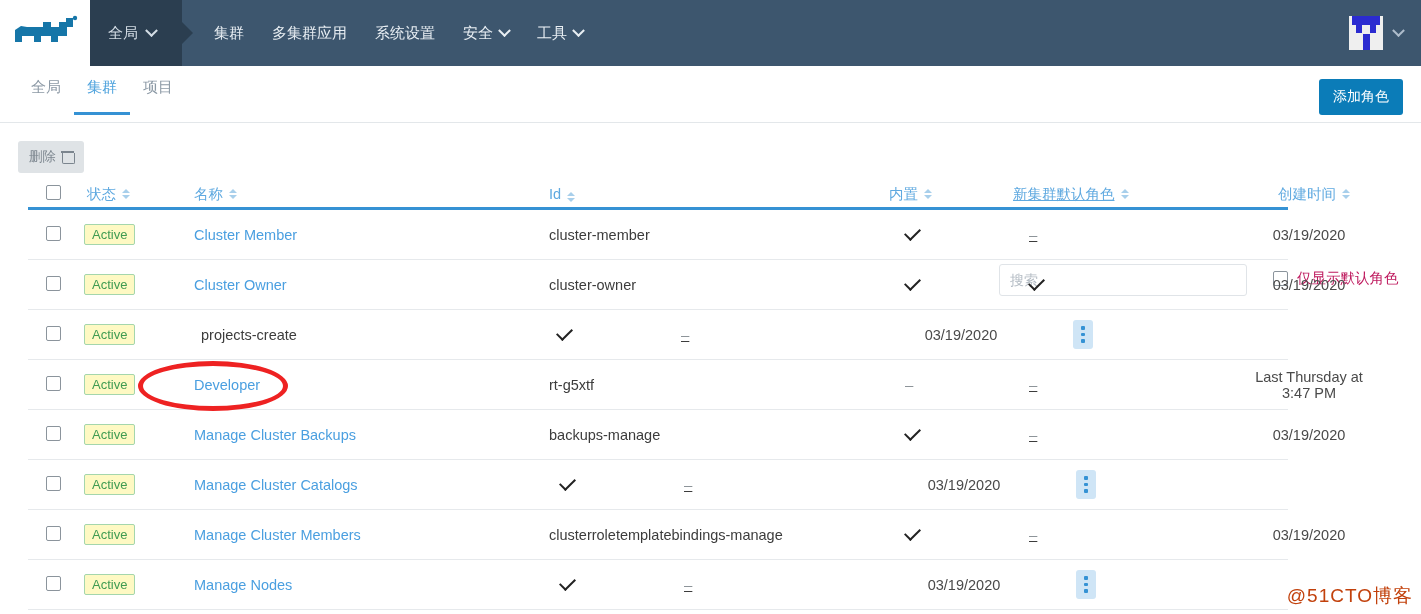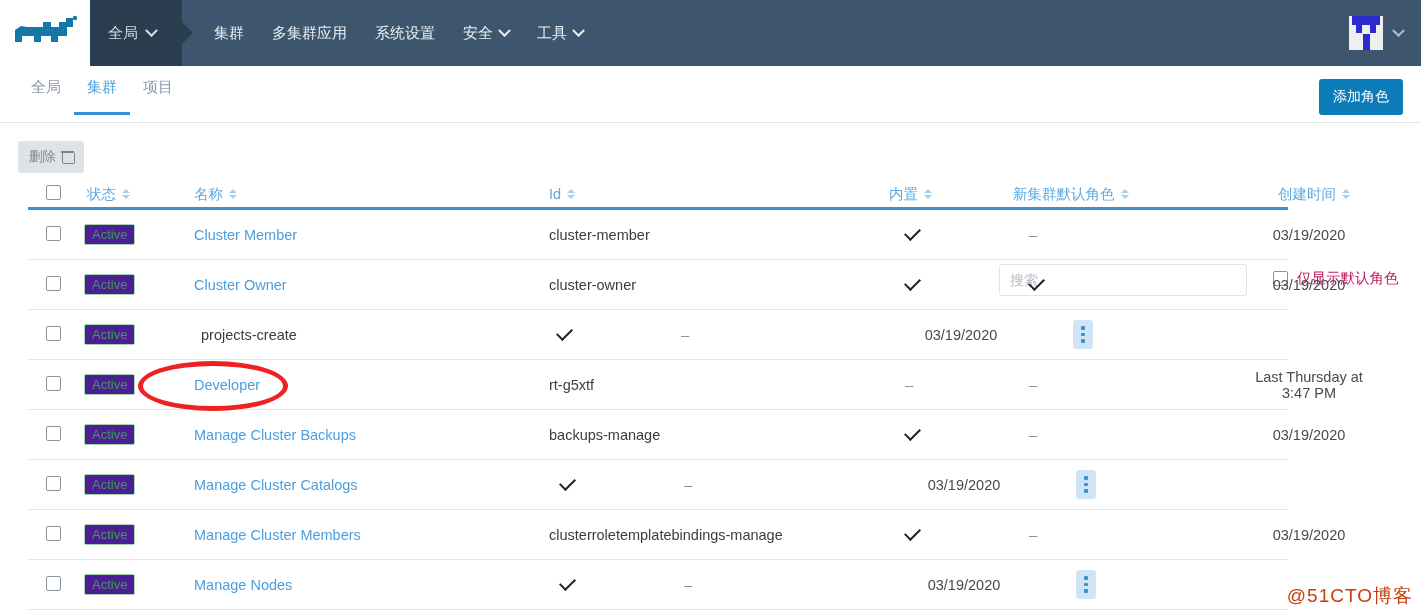--- a/index.html
+++ b/index.html
@@ -206,42 +206,42 @@
     font-size: 14.5px;
     color: #3c3c3c;
   }
 
   
   .c-check { width: 22px; flex: 0 0 22px; }
   .c-state { width: 125px; flex: 0 0 125px; }
   .c-name  { width: 348px; flex: 0 0 348px; }
   .c-id    { width: 345px; flex: 0 0 345px; }
   .c-built { width: 122px; flex: 0 0 122px; }
-  .c-def   { width: 240px; flex: 0 0 240px; }
+  .c-def   { width: 240px; flex: 0 0 240px; text-decoration: underline; }
   .c-time  { width: 160px; flex: 0 0 160px; text-align: center; justify-content: flex-end; }
   .c-act   { width: 46px;  flex: 0 0 46px; display:flex; justify-content:center; }
 
   .thead .c-state { padding-left: 19px; }
   .thead .c-name  { padding-left: 1px; }
-  .thead .c-id    { padding-left: 8px; }
+  .thead .c-id    { padding-left: 8px; align-items: flex-end; }
   .thead .c-built { padding-left: 3px; }
   .thead .c-def   { padding-left: 5px; }
   .thead .c-time  { padding-right: 58px; }
 
   .trow .c-state  { padding-left: 16px; }
   .trow .c-name   { padding-left: 1px; }
   .trow .c-id     { padding-left: 8px; }
   .trow .c-built  { padding-left: 19px; }
   .trow .c-def    { padding-left: 21px; }
   .trow .c-time   { padding-right: 38px; color:#4a4a4a; }
 
   .badge {
     display: inline-block;
     border: 1px solid #a4d6ac;
-    background: #4c1d95;
+    background: #fef9c3;
     color: #3f9b52;
     border-radius: 2px;
     font-size: 13px;
     padding: 2px 7px;
     line-height: 15px;
   }
   .rowlink { color: #4a9fe0; text-decoration: none; cursor: pointer; }
   .check-mark {
     display:inline-block; width: 15px; height: 9px;
     border-left: 2.4px solid #222; border-bottom: 2.4px solid #222;

